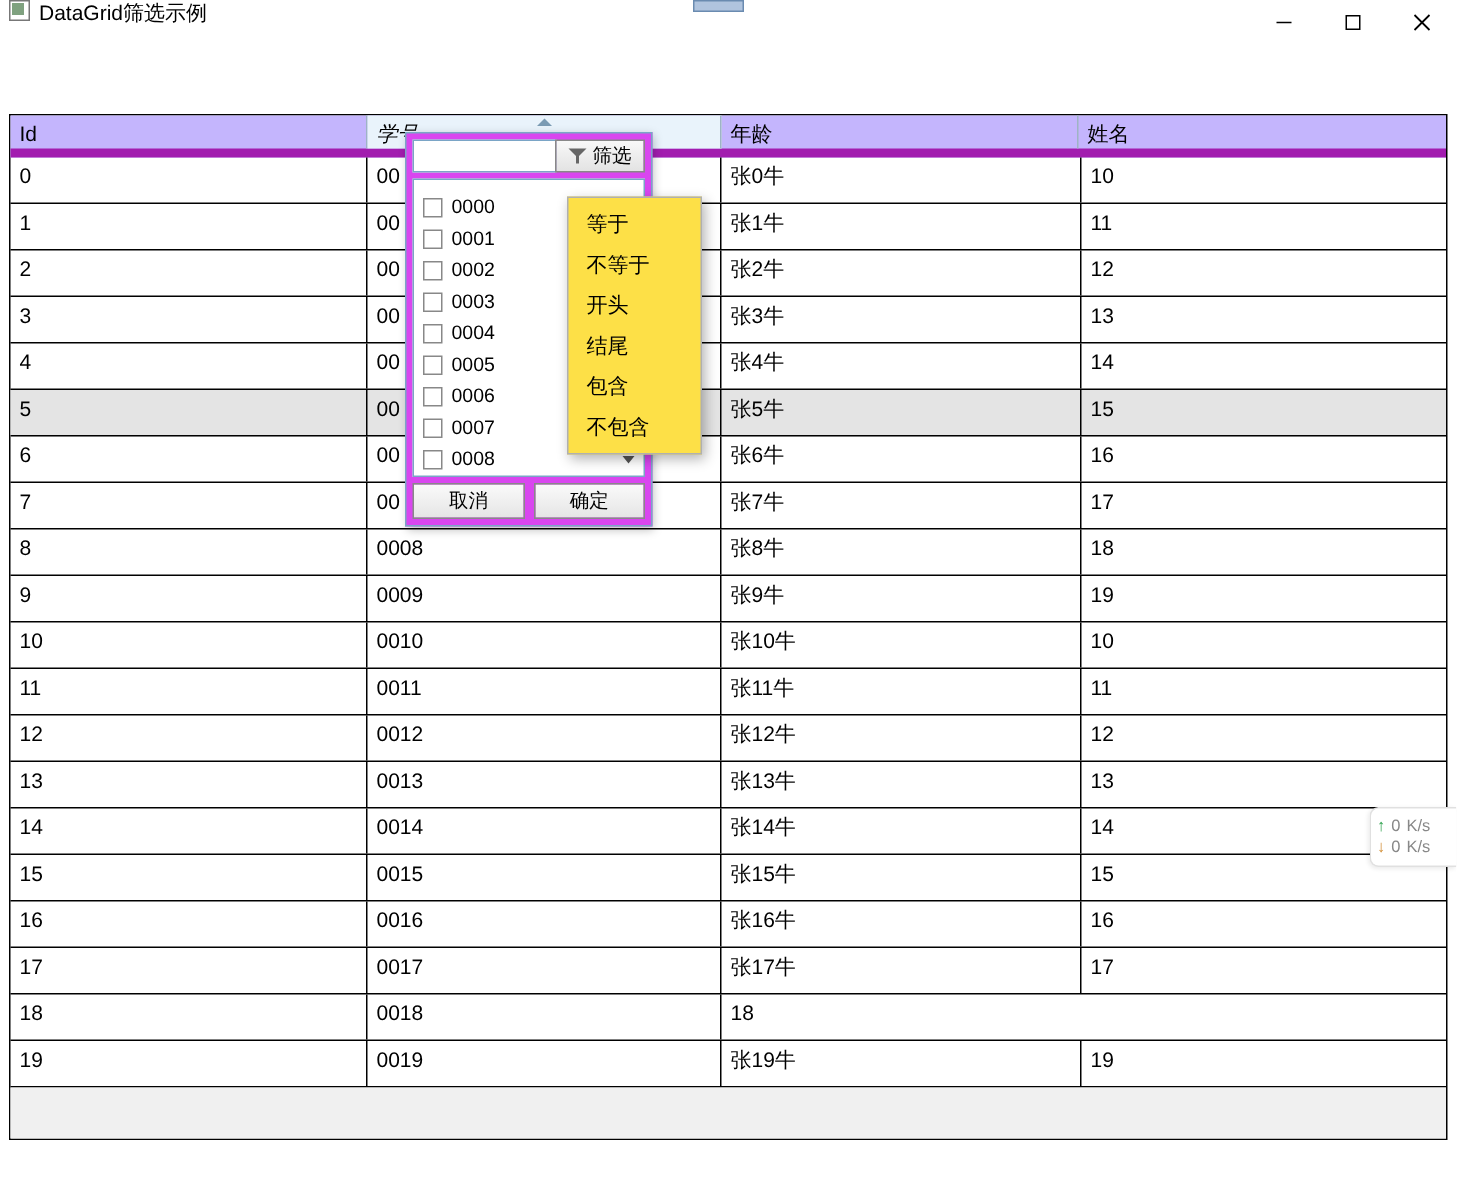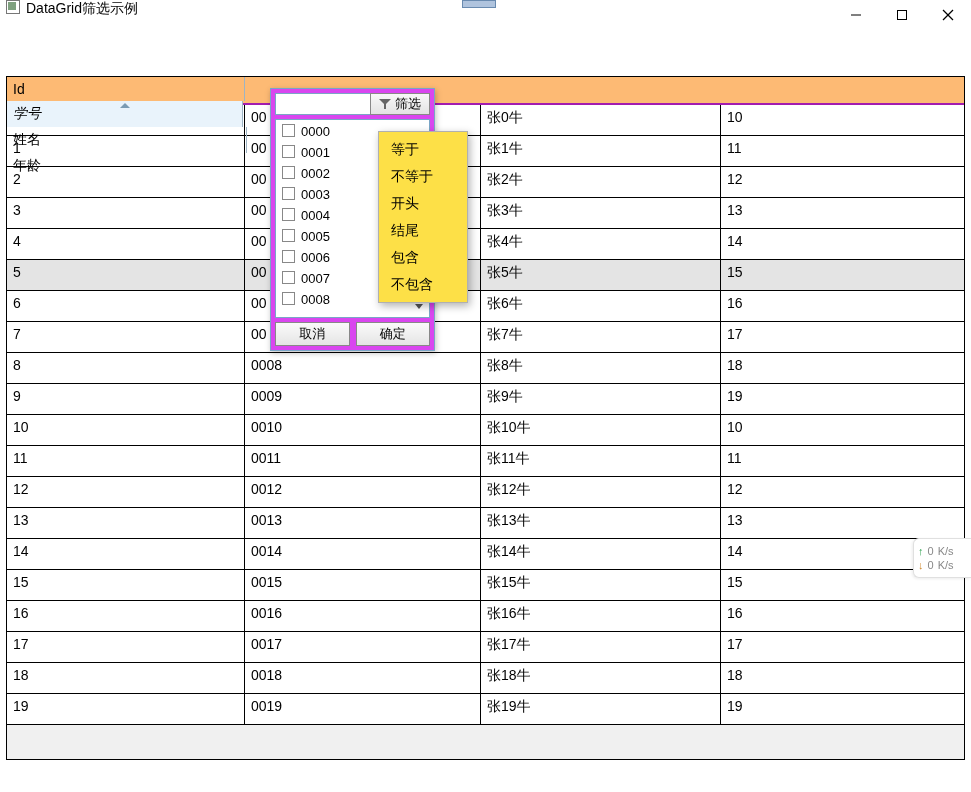--- a/index.html
+++ b/index.html
@@ -7,21 +7,21 @@
   .window { width:971px; height:792px; position:relative; background:#fff; }
   .titlebar { height:30px; display:flex; padding-left:6px; position:relative; }
   .titlebar .appicon { width:14px; height:14px; border:1px solid #777; margin-right:6px; display:inline-block; position:relative; }
   .titlebar .appicon::after { content:""; position:absolute; left:1px; top:1px; width:8px; height:8px; background:#7fa17f; }
   .titlebar .title { font-size:14px; }
   .winbtns { position:absolute; right:0; top:0; display:flex; }
   .winbtn { width:46px; height:30px; display:flex; align-items:center; justify-content:center; font-size:14px; }
   .titlebar-center-decor { position:absolute; left:462px; top:0; width:34px; height:8px; background:#b0c4de; border:1px solid #6a8bb0; }
   .content { padding:6px; margin-top:40px; }
   .grid { border:1px solid #000; width:100%; background:#fff; }
-  .hdrrow { display:flex; height:28px; background:#fdba74; border-bottom:2px solid #a21caf;flex-direction:column; }
+  .hdrrow { display:flex; height:28px; background:#c4b5fd; border-bottom:6px solid #a21caf; }
   .hdrcell { border-right:1px solid #9eb4c4; padding:4px 6px; flex:0 0 auto; position:relative; font-size:14px; color:#000; }
   .hdrcell.active { background:#e9f3fb;font-style:italic; }
   .hdrcell:last-child { border-right:0; }
   .sortglyph { position:absolute; left:50%; top:2px; transform:translateX(-50%); width:0; height:0; border-left:5px solid transparent; border-right:5px solid transparent; border-bottom:5px solid #7b9bb3; }
   .datarow { display:flex; height:31px; border-bottom:1px solid #000; }
   .datarow.selected { background:#e4e4e4; }
   .cell { border-right:1px solid #000; padding:4px 6px; flex:0 0 auto; overflow:hidden; white-space:nowrap; }
   .cell:last-child { border-right:0; }
   .footerrow { height:34px; background:#f0f0f0; }
 
@@ -33,21 +33,21 @@
 
   
   .filterpop { position:absolute; left:270px; top:88px; width:165px; border:1px solid #7aa5c6; background:#d946ef; box-shadow:1px 2px 6px rgba(0,0,0,0.25); z-index:30; }
   .filterpop .searchrow { display:flex; padding:4px; gap:0; align-items:stretch; }
   .filterpop .searchrow input { flex:1; height:22px; border:1px solid #7aa5c6; padding:1px 4px; font-size:13px; min-width:0; }
   .filterpop .searchrow .fbtn { border:1px solid #888; background:linear-gradient(#f8f8f8,#e3e3e3); height:22px; padding:0 8px; display:flex; align-items:center; gap:4px; font-size:13px; margin-left:-1px; }
   .funnel { display:inline-block; width:12px; height:10px; position:relative; }
   .funnel::before { content:""; position:absolute; left:0; top:0; width:0; height:0; border-left:6px solid transparent; border-right:6px solid transparent; border-top:6px solid #666; }
   .funnel::after { content:""; position:absolute; left:5px; top:5px; width:2px; height:5px; background:#666; }
   .checklist { max-height:200px; overflow:hidden; border:1px solid #7aa5c6; margin:0 4px 0 4px; background:#fff; padding:4px 2px; }
-  .checkitem { display:flex; align-items:flex-start; height:21px; padding:0 4px; font-size:13px; gap:6px; }
+  .checkitem { display:flex; align-items:flex-end; height:21px; padding:0 4px; font-size:13px; gap:6px; }
   .checkdummy { display:inline-block; width:13px; height:13px; border:1px solid #888; background:#fff; }
   .btnrow { display:flex; padding:4px; gap:6px; justify-content:space-between; }
   .btnrow .pbtn { flex:1; height:24px; border:1px solid #888; background:linear-gradient(#fafafa,#e5e5e5); font-size:13px; display:flex; align-items:center; justify-content:center; }
   .dropicon { position:absolute; right:6px; bottom:8px; width:0; height:0; border-left:4px solid transparent; border-right:4px solid transparent; border-top:5px solid #555; }
 
   
   .opmenu { position:absolute; left:378px; top:131px; width:90px; background:#fde047; border:1px solid #b0b0b0; box-shadow:2px 3px 8px rgba(0,0,0,0.3); z-index:40; padding:4px 0; }
   .opitem { height:27px; display:flex; align-items:center; padding:0 12px; font-size:14px; }
 
   
@@ -86,22 +86,22 @@
   </div>
 
   <div class="content">
     <div class="grid">
       <div class="hdrrow">
         <div class="hdrcell c0"><span>Id</span></div>
         <div class="hdrcell c1 active">
           <span>学号</span>
           <span class="sortglyph"></span>
         </div>
+        <div class="hdrcell c3"><span>年龄</span></div>
         <div class="hdrcell c2"><span>姓名</span></div>
-        <div class="hdrcell c3"><span>年龄</span></div>
       </div>
       <div id="grid-body">
           <div class="datarow">
             <div class="cell c0">0</div>
             <div class="cell c1">00</div>
             <div class="cell c2">张0牛</div>
             <div class="cell c3">10</div>
           </div>
           <div class="datarow">
             <div class="cell c0">1</div>
@@ -201,21 +201,20 @@
           </div>
           <div class="datarow">
             <div class="cell c0">17</div>
             <div class="cell c1">0017</div>
             <div class="cell c2">张17牛</div>
             <div class="cell c3">17</div>
           </div>
           <div class="datarow">
             <div class="cell c0">18</div>
             <div class="cell c1">0018</div>
-            <div class="cell c2">张18牛</div>
             <div class="cell c3">18</div>
           </div>
           <div class="datarow">
             <div class="cell c0">19</div>
             <div class="cell c1">0019</div>
             <div class="cell c2">张19牛</div>
             <div class="cell c3">19</div>
           </div>
         </div>
       <div class="footerrow"></div>

